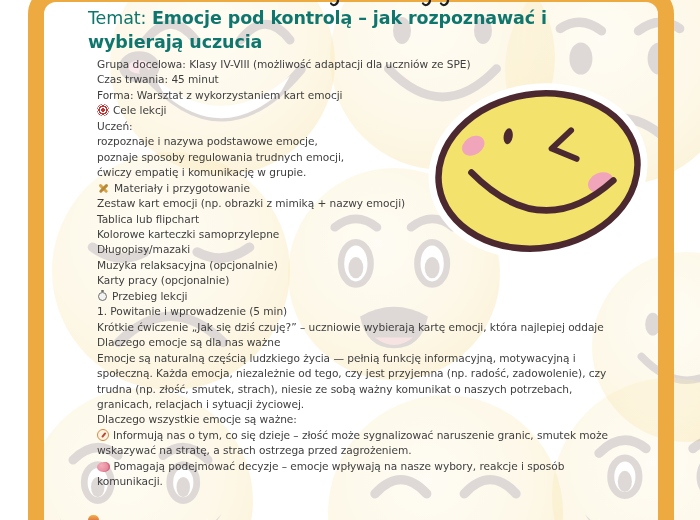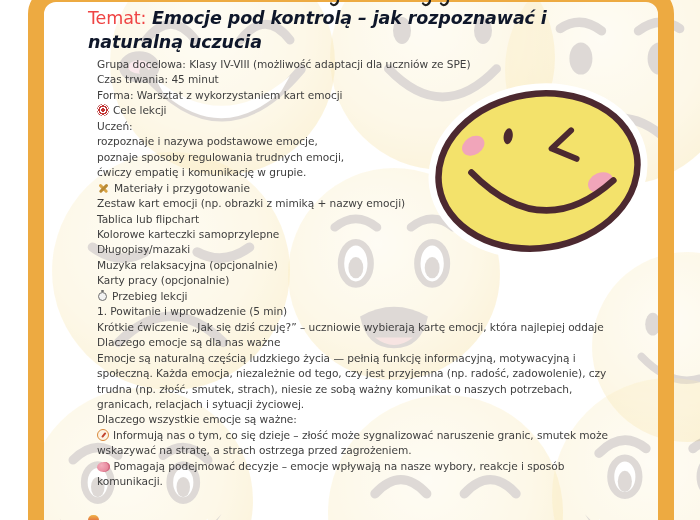--- a/index.html
+++ b/index.html
@@ -23,22 +23,22 @@
   #wink{position:absolute;left:418px;top:76px;width:240px;height:190px;z-index:5;}
   
   #descenders{position:absolute;left:330px;top:0;z-index:4;}
   #bottom-sliver{
     position:absolute;left:88px;top:515px;width:11px;height:6px;z-index:4;
     background:linear-gradient(#f0b54a,#e2703f);border-radius:5px 5px 0 0;
   }
   
   #content{position:absolute;left:88px;top:6px;width:585px;z-index:4;}
   #title{font-size:17.5px;line-height:24px;color:#151515;letter-spacing:-.1px;}
-  #title .plain{font-weight:400;font-style:normal;color:#ef4444;}
-  #title .em{font-weight:700;font-style:italic;color:#0f172a;}
+  #title .plain{font-weight:400;font-style:normal;color:#0f766e;}
+  #title .em{font-weight:700;color:#0f766e;}
   #rows{margin-top:3px;}
   .row{
     font-size:10.6px;line-height:15.45px;color:#3e3e3e;white-space:nowrap;
     letter-spacing:-.05px;
     margin-left:9px;
   }
   
   .ic{display:inline-block;position:relative;width:12px;height:12px;margin-right:4px;vertical-align:-2px;}
   .ic-target{
     border-radius:50%;
@@ -172,21 +172,21 @@
         <ellipse cx="96" cy="56" rx="4.5" ry="8" fill="#4c2930" transform="rotate(18 96 56)"></ellipse>
         <path d="M159 60 L137 75 L160 89" fill="none" stroke="#4c2930" stroke-width="6" stroke-linecap="round" stroke-linejoin="round"></path>
         <path d="M54 86 Q113 168 193 116" fill="none" stroke="#4c2930" stroke-width="6.5" stroke-linecap="round"></path>
       </g>
     </svg>
   </div>
 
   <div id="content">
     <div id="title">
       <div><span class="plain">Temat: </span><span class="em">Emocje pod kontrolą – jak rozpoznawać i</span></div>
-      <div><span class="em">naturalną uczucia</span></div>
+      <div><span class="em">wybierają uczucia</span></div>
     </div>
     <div id="rows">
         <div class="row"><span>Grupa docelowa: Klasy IV-VIII (możliwość adaptacji dla uczniów ze SPE)</span></div>
         <div class="row"><span>Czas trwania: 45 minut</span></div>
         <div class="row"><span>Forma: Warsztat z wykorzystaniem kart emocji</span></div>
         <div class="row"><span class="ic ic-target"></span><span>Cele lekcji</span></div>
         <div class="row"><span>Uczeń:</span></div>
         <div class="row"><span>rozpoznaje i nazywa podstawowe emocje,</span></div>
         <div class="row"><span>poznaje sposoby regulowania trudnych emocji,</span></div>
         <div class="row"><span>ćwiczy empatię i komunikację w grupie.</span></div>

